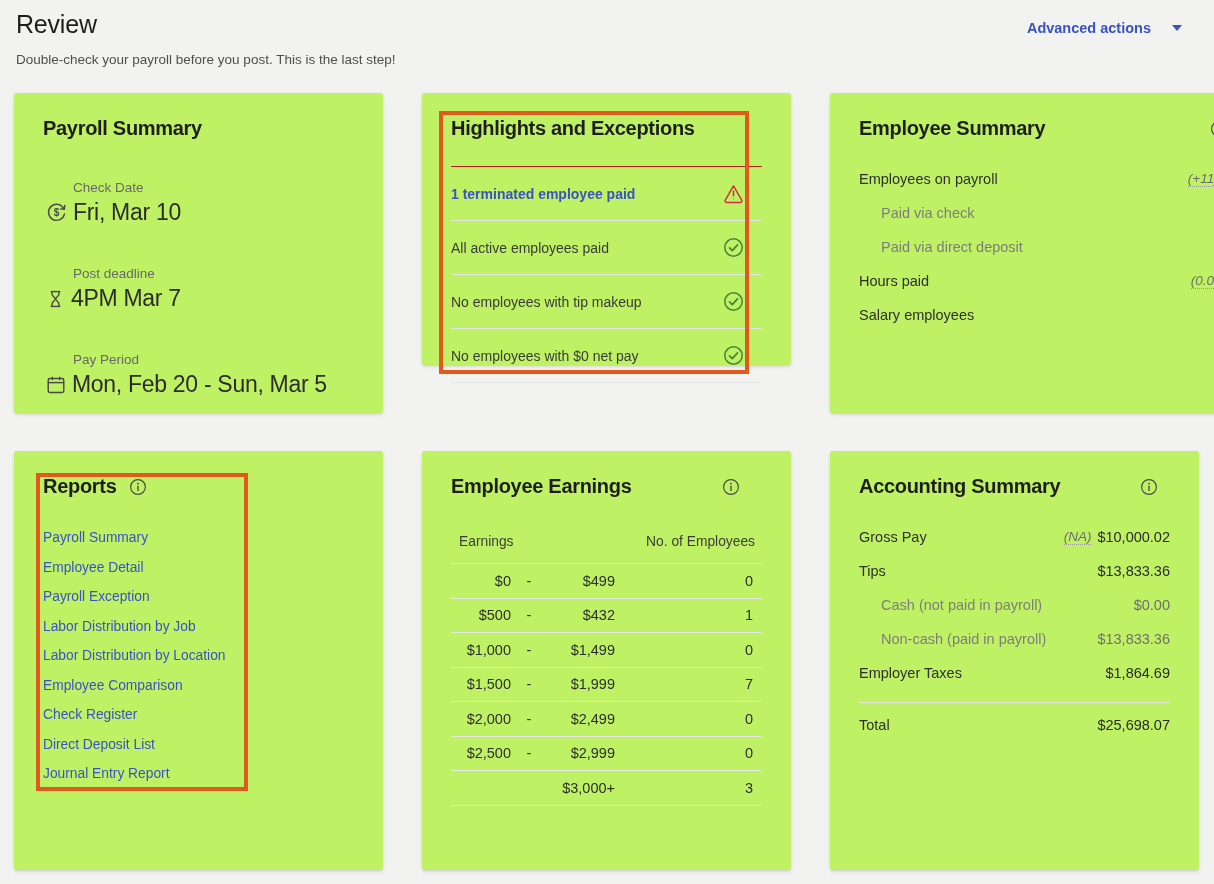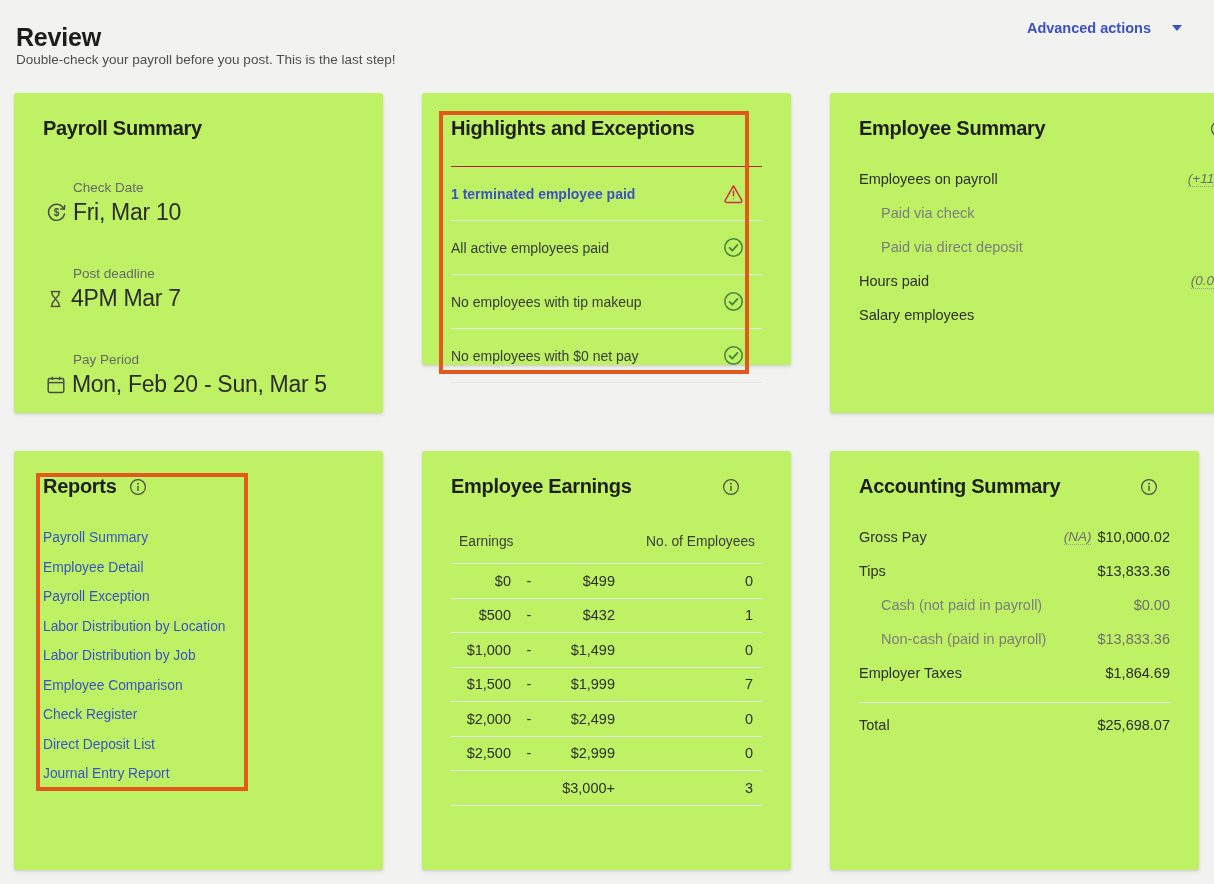--- a/index.html
+++ b/index.html
@@ -8,22 +8,22 @@
     font-family: "Liberation Sans", sans-serif;
     background: #f2f2f0;
     position: relative;
     overflow: hidden;
     color: #2f2f2f;
   }
   #app { position:absolute; inset:0; }
 
   
   .page-title {
-    position:absolute; left:16px; top:23px;
-    font-size:25px; font-weight:700; color:#1d1d1d; letter-spacing:-0.2px;
+    position:absolute; left:16px; top:10px;
+    font-size:25px; font-weight:400; color:#1d1d1d; letter-spacing:-0.2px;
   }
   .page-subtitle {
     position:absolute; left:16px; top:52px;
     font-size:13.5px; color:#4e4e4e;
   }
   .advanced-actions {
     position:absolute; right:32px; top:20px;
     display:flex; align-items:center; gap:21px;
     color:#3a53c3; font-weight:700; font-size:14.5px; cursor:pointer;
   }
@@ -282,22 +282,22 @@
               <circle cx="10" cy="6.3" r="1" fill="#4a4a4a"></circle>
               <rect x="9.25" y="8.5" width="1.5" height="6" rx="0.75" fill="#4a4a4a"></rect>
             </svg>
         </span>
       </button>
     </div>
     <nav class="report-links">
       <a class="report-link">Payroll Summary</a>
       <a class="report-link">Employee Detail</a>
       <a class="report-link">Payroll Exception</a>
+      <a class="report-link">Labor Distribution by Job</a>
       <a class="report-link">Labor Distribution by Location</a>
-      <a class="report-link">Labor Distribution by Job</a>
       <a class="report-link">Employee Comparison</a>
       <a class="report-link">Check Register</a>
       <a class="report-link">Direct Deposit List</a>
       <a class="report-link">Journal Entry Report</a>
     </nav>
   </section>
 
   <section class="card" id="card-earnings">
     <div class="title-row">
       <h2 class="card-title">Employee Earnings</h2>

